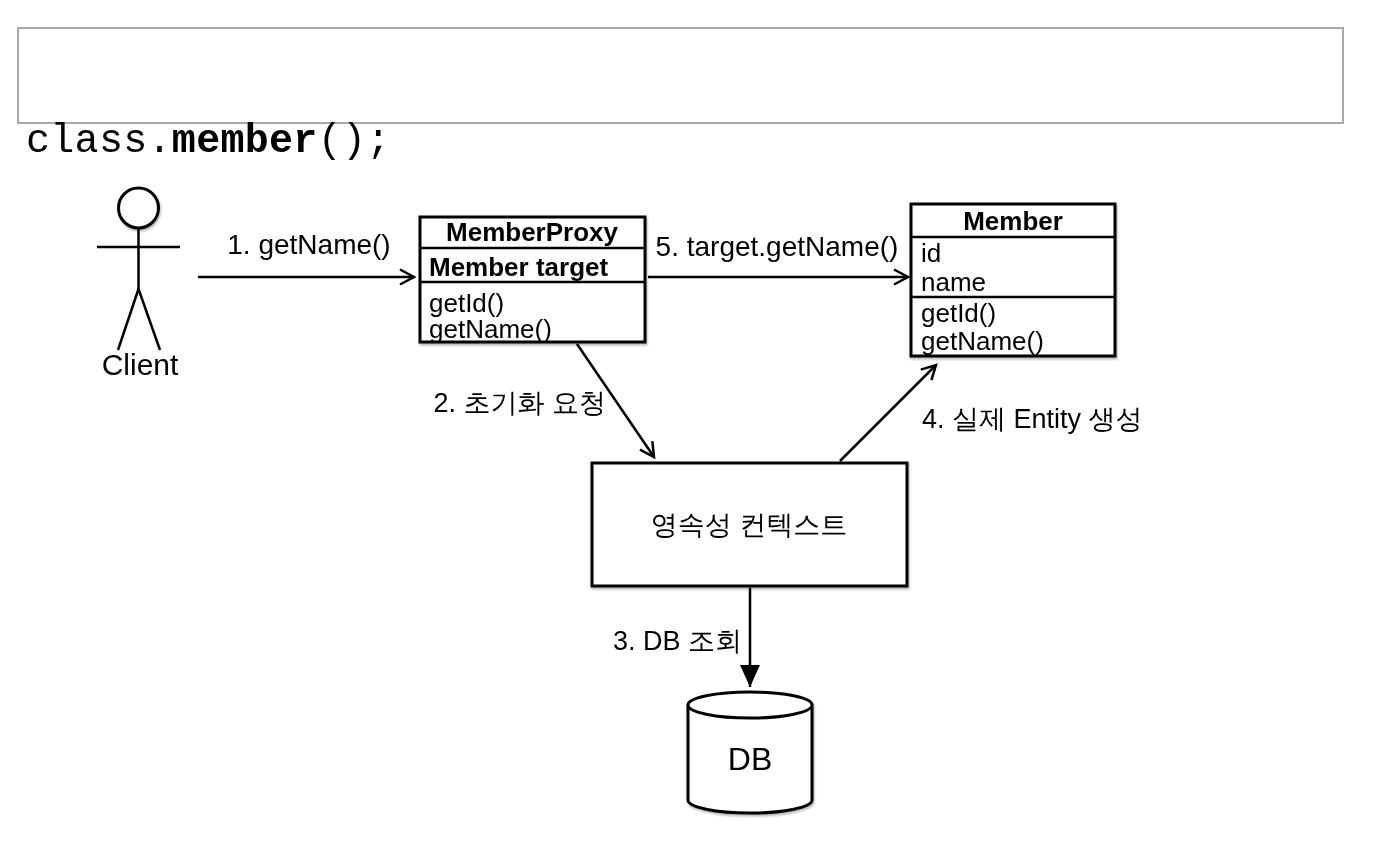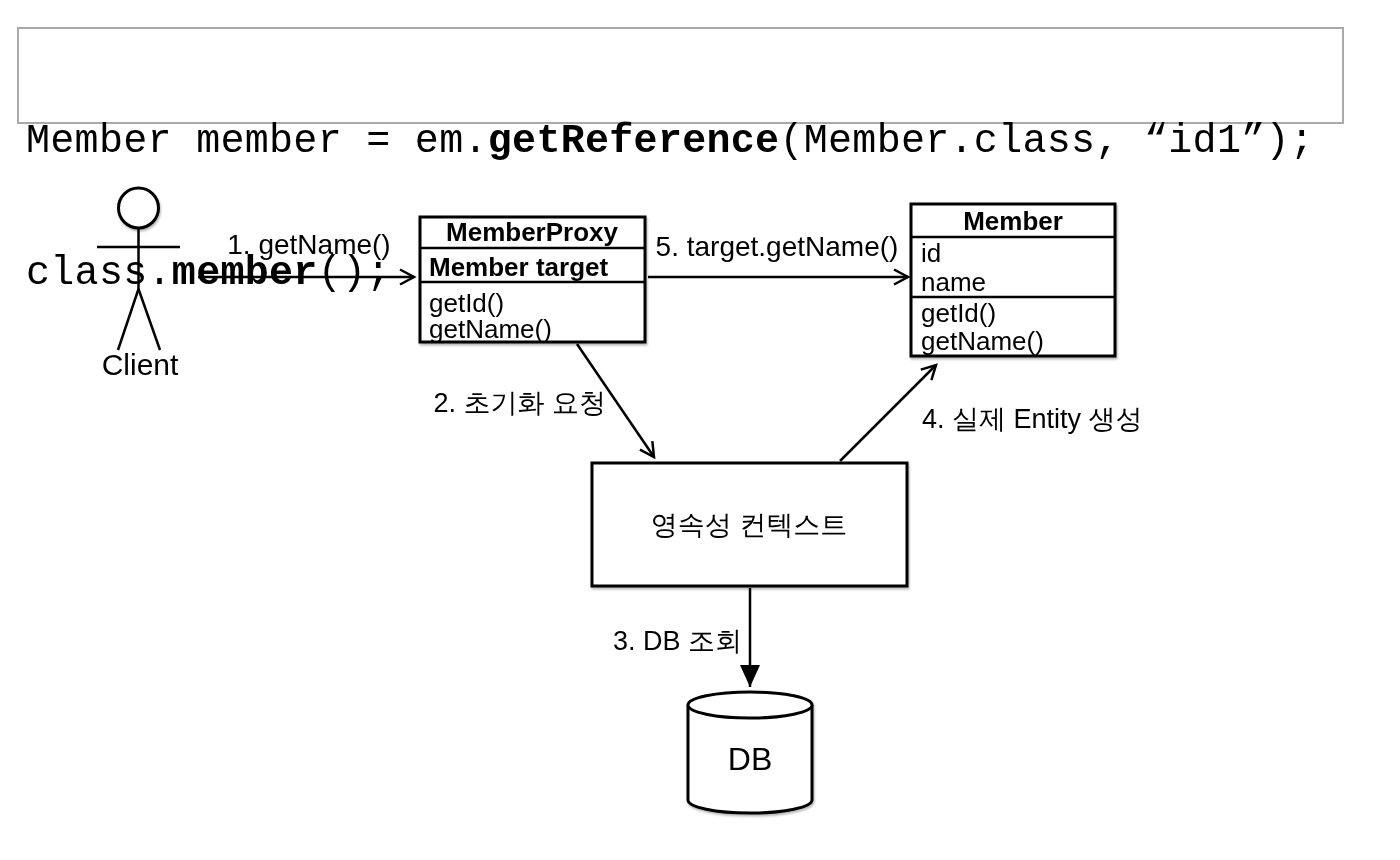--- a/index.html
+++ b/index.html
@@ -55,21 +55,20 @@
   .actor-lbl { font-size: 30px; text-anchor: middle; }
   .db-lbl    { font-size: 32px; text-anchor: middle; }
   .ctx-lbl   { font-size: 27px; text-anchor: middle; }
 </style>
 </head>
 <body>
 
 <div id="page">
 
   <div id="code-box">
-    <div><span>Member member = em.</span><span class="b">getReference</span><span>(Member.class, “id1”);</span></div>
     <div><span>class.</span><span class="b">member</span><span>();</span></div>
   </div>
 
   <svg id="diagram" viewBox="0 0 1400 860">
     <defs>
       <marker id="arrowOpen" markerUnits="userSpaceOnUse" markerWidth="24" markerHeight="24" viewBox="0 0 24 24" refX="21" refY="12" orient="auto">
         <path d="M7,4.5 L21,12 L7,19.5" fill="none" stroke="#000000" stroke-width="2.5"></path>
       </marker>
       <marker id="arrowSolid" markerUnits="userSpaceOnUse" markerWidth="26" markerHeight="24" viewBox="0 0 26 24" refX="24" refY="12" orient="auto">
         <path d="M2,2 L24,12 L2,22 Z" fill="#000000" stroke="none"></path>

